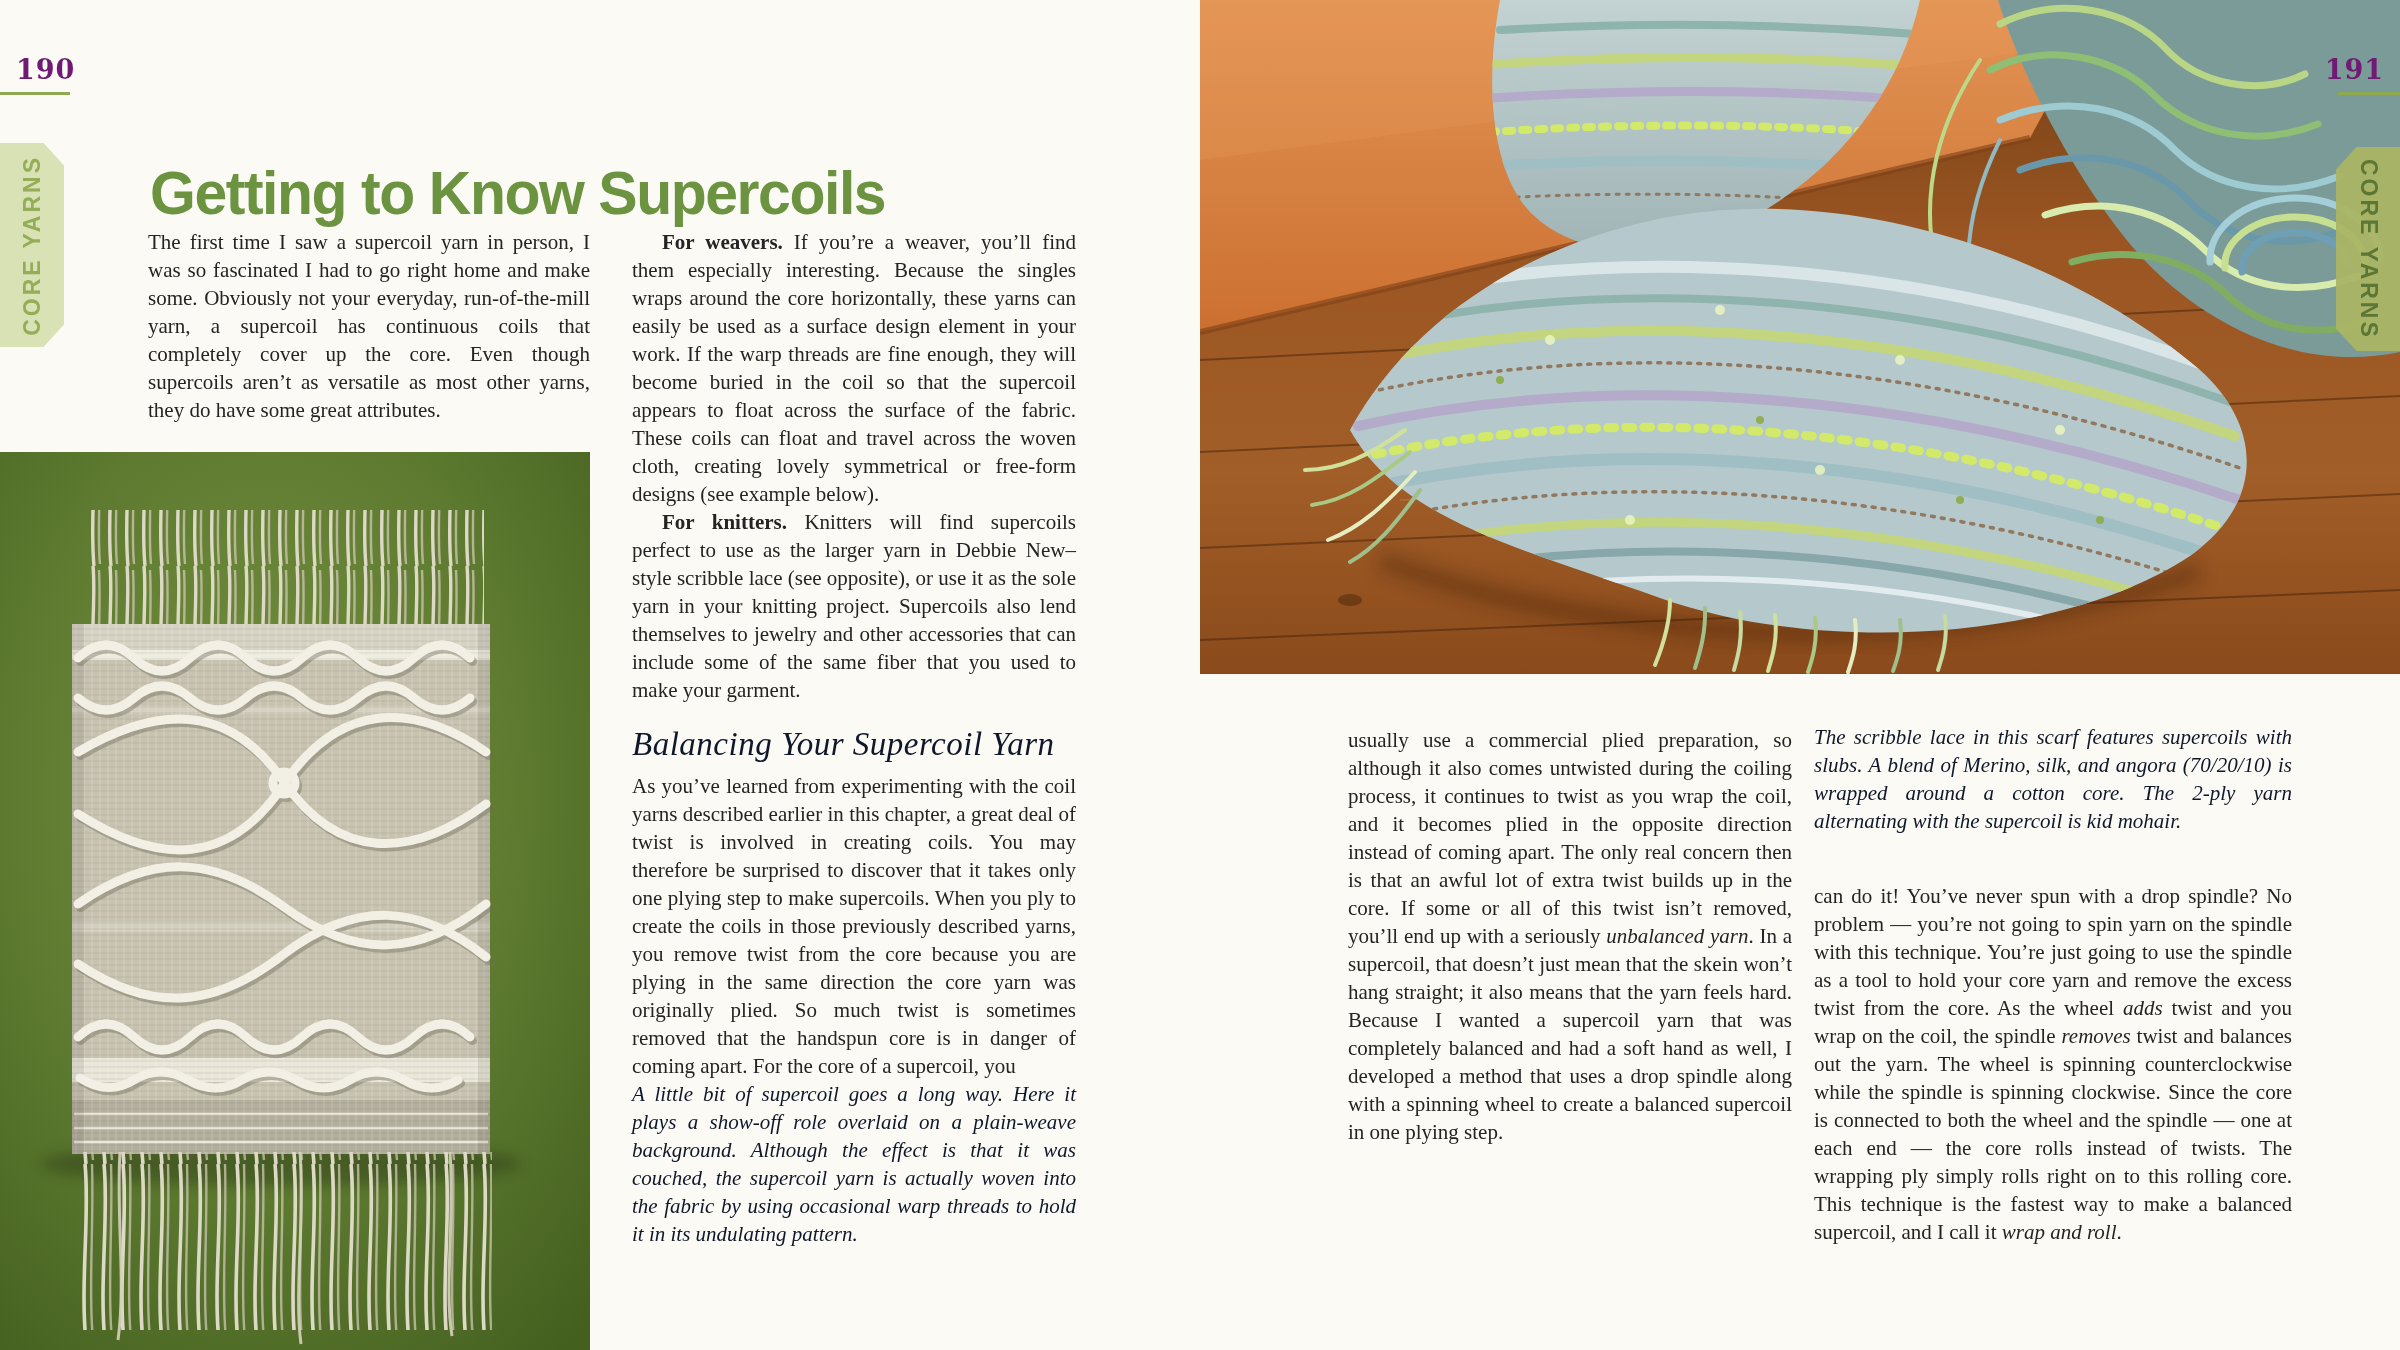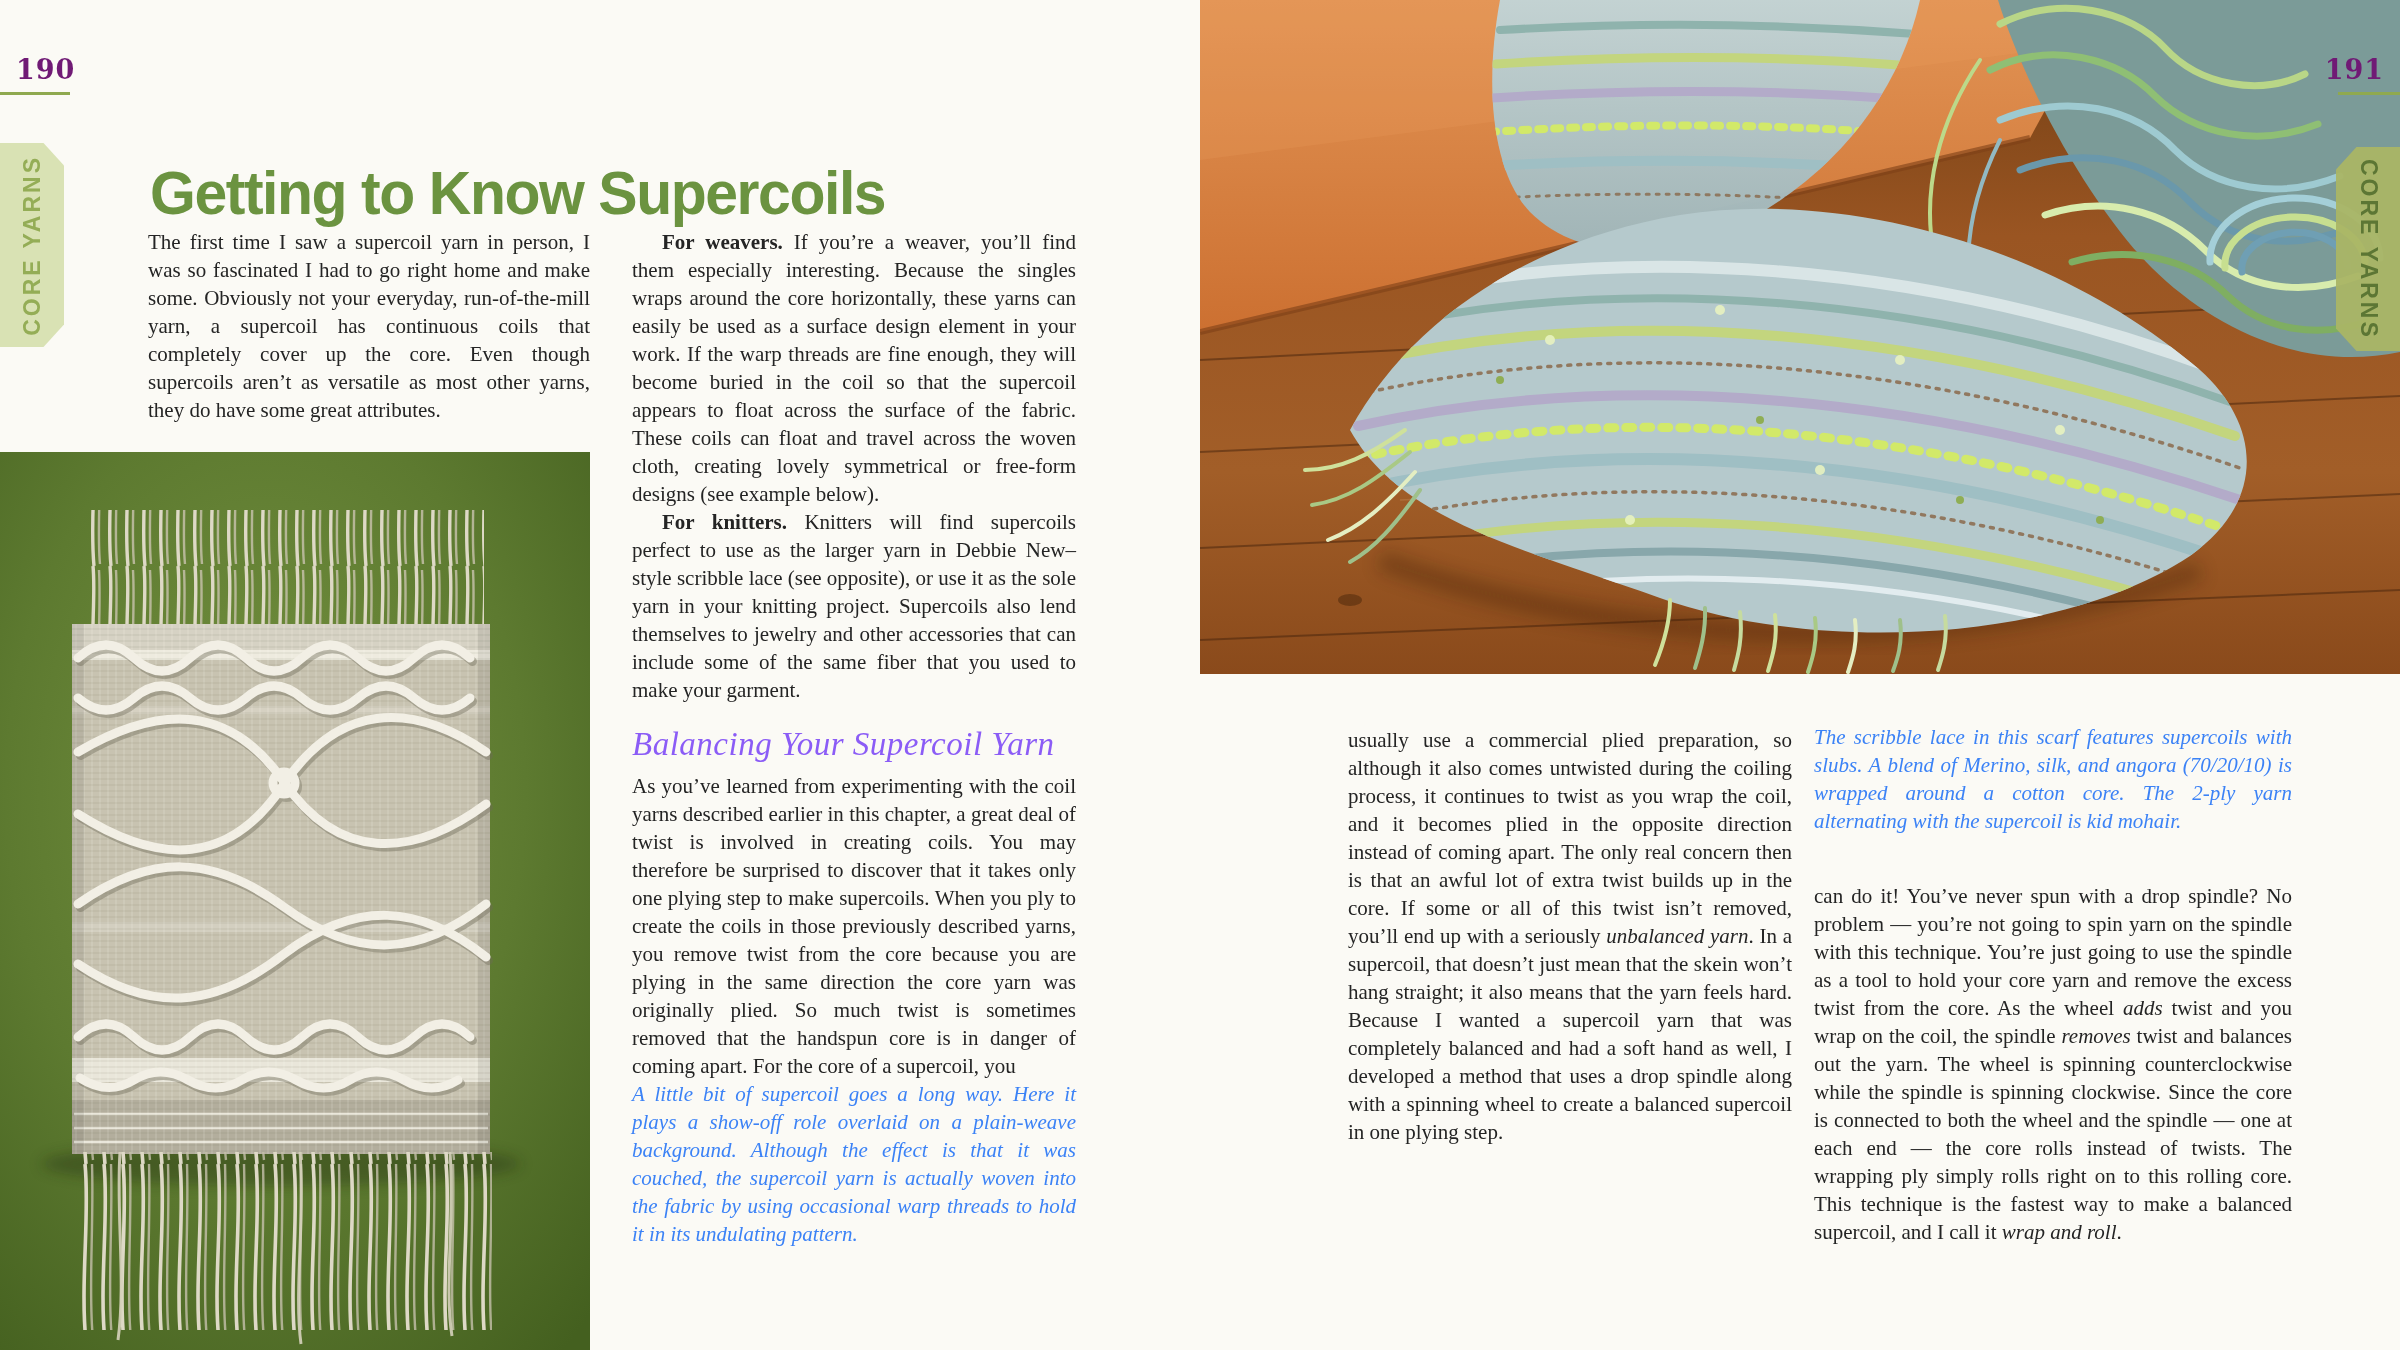--- a/index.html
+++ b/index.html
@@ -30,22 +30,22 @@
   .title{position:absolute;left:150px;top:116px;font-family:"Liberation Sans",sans-serif;
        font-weight:700;font-size:62px;line-height:70px;color:#6b9340;letter-spacing:-1.5px;
        transform:scaleX(.95);transform-origin:left top;white-space:nowrap;z-index:3;}
 
   
   .col{position:absolute;font-size:21px;line-height:28px;text-align:justify;z-index:3;}
   .col p{margin:0;}
   .ind{text-indent:30px;}
   .lead b{font-weight:700;}
   .sec-head{font-style:italic;font-weight:400;font-size:33px;line-height:36px;
-       margin:22px 0 10px 0;color:#8b5cf6;letter-spacing:.5px;}
-  .caption{font-style:italic;color:#3b82f6;}
+       margin:22px 0 10px 0;color:#0f172a;letter-spacing:.5px;}
+  .caption{font-style:italic;color:#0f172a;}
   .cap-block{margin-top:30px;}
 
   .photo{position:absolute;z-index:1;display:block;}
 </style>
 </head>
 <body>
 
 <div class="spread">
 
   <section class="page left">

